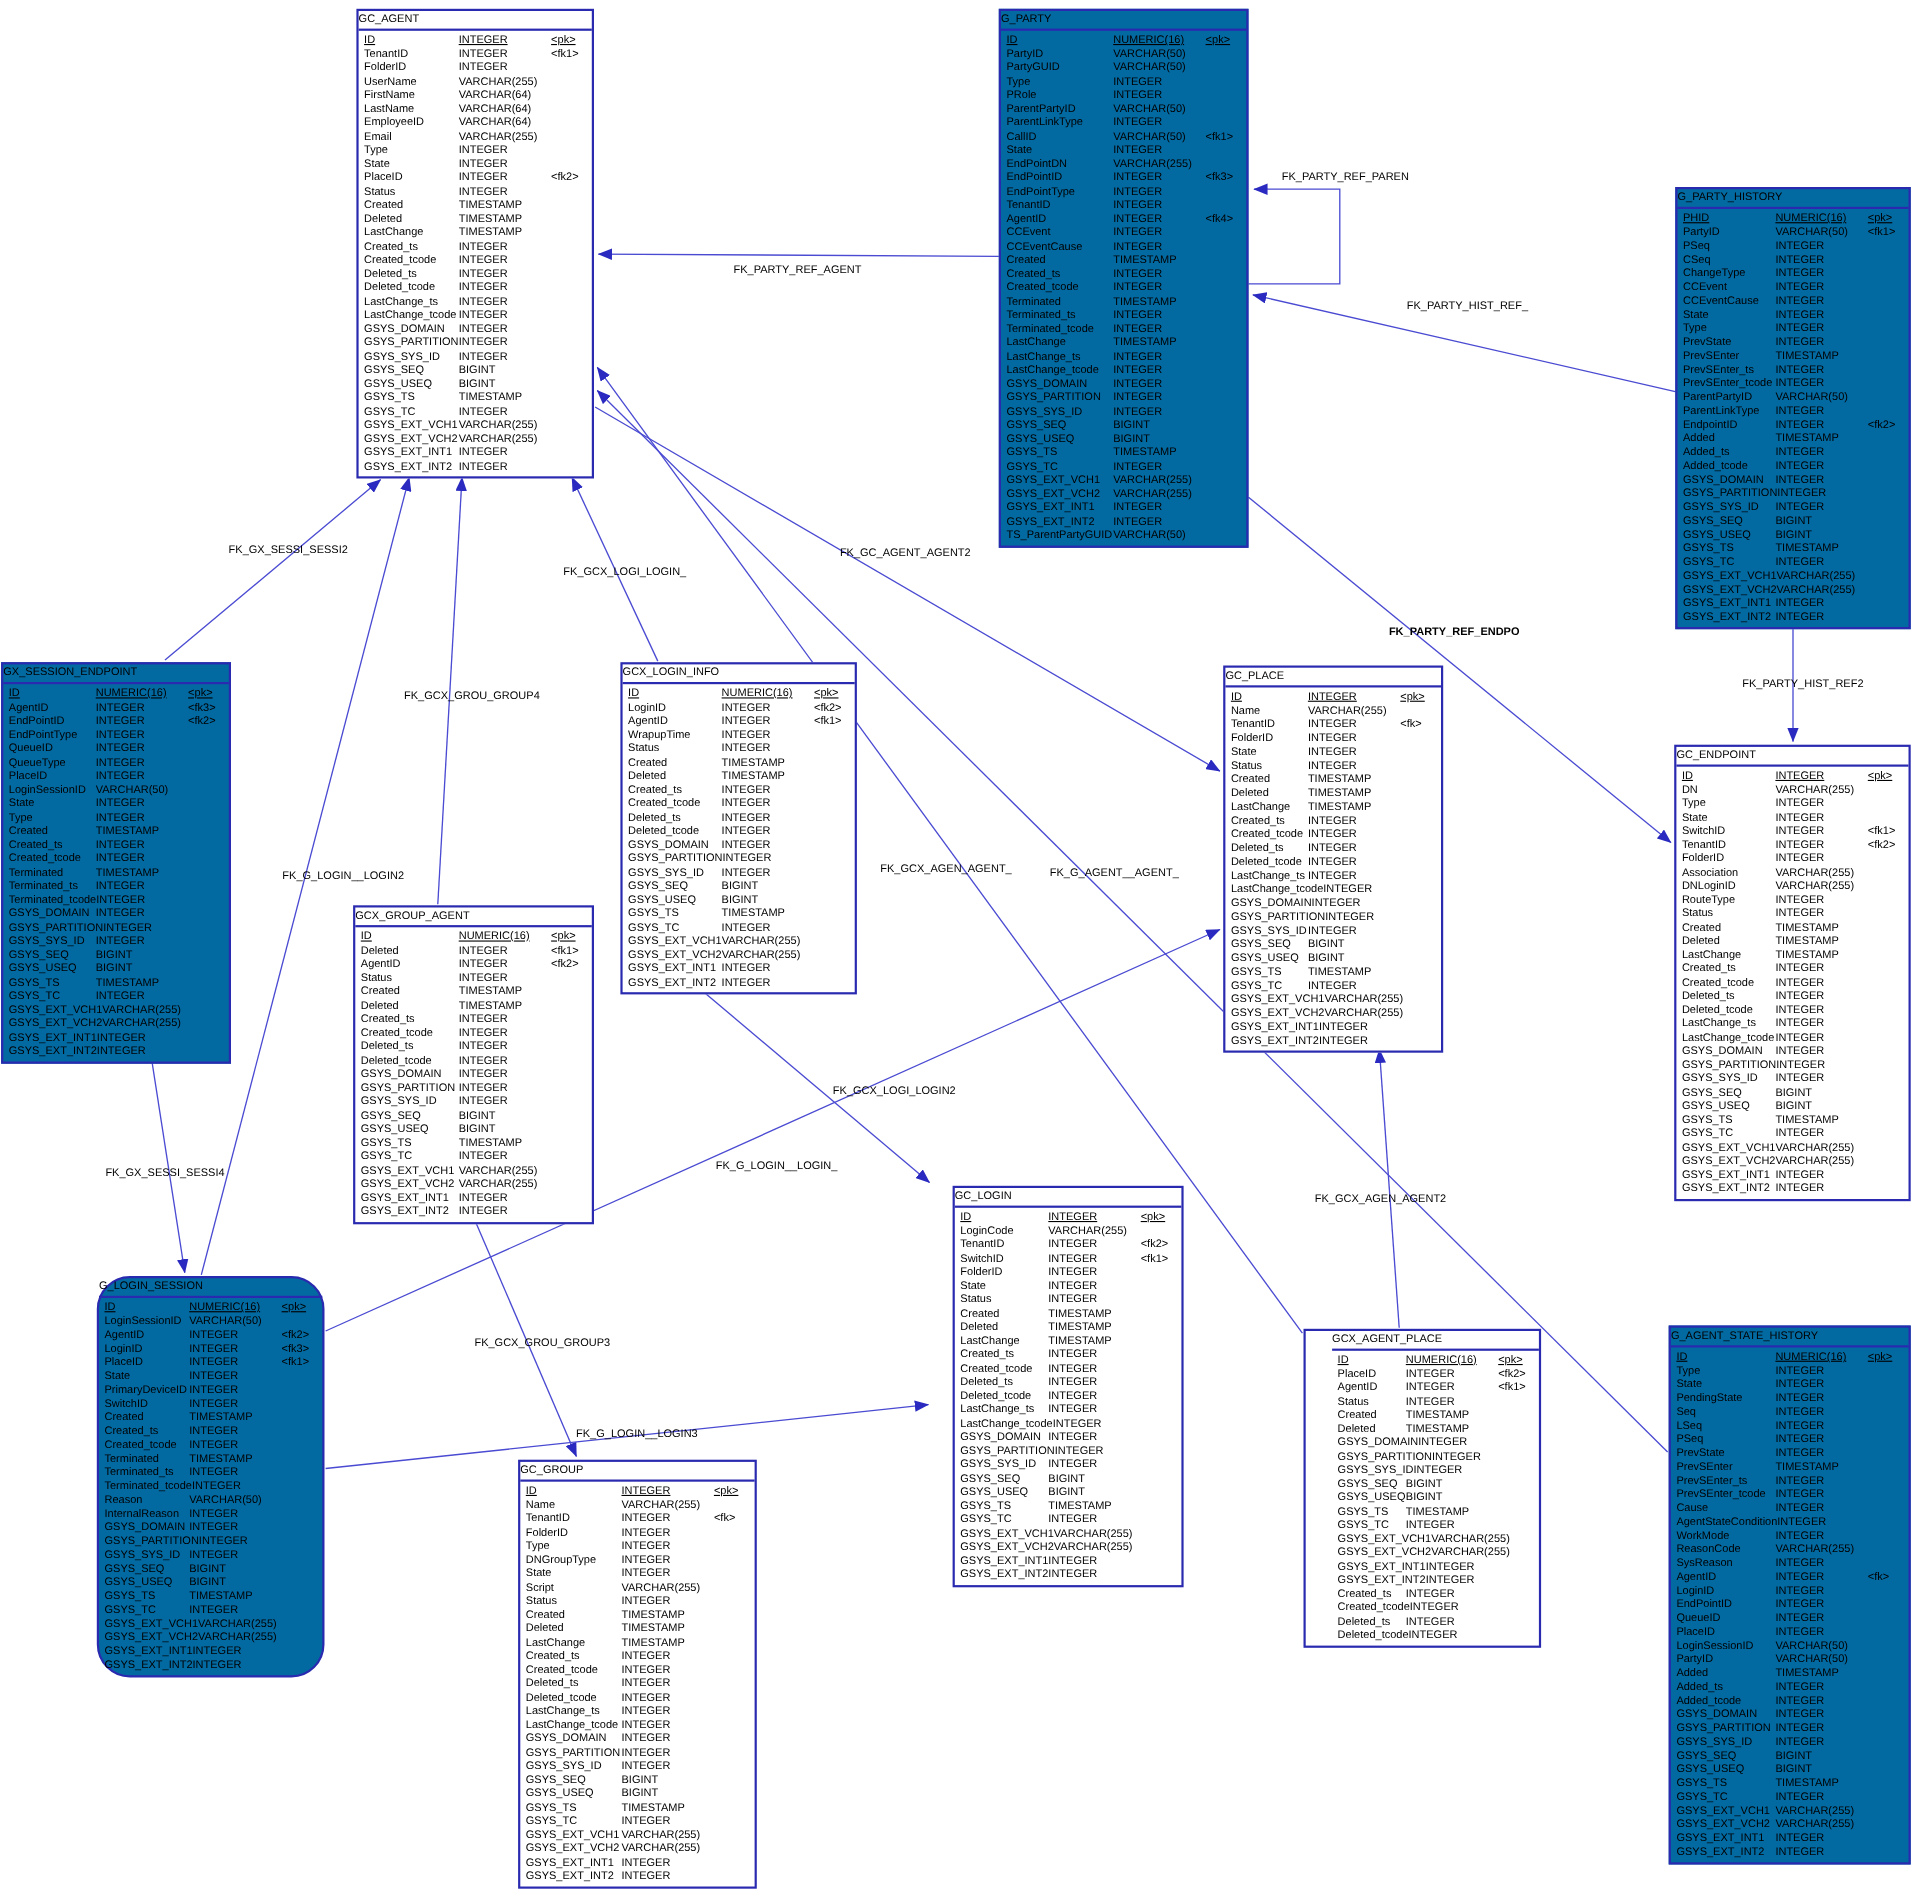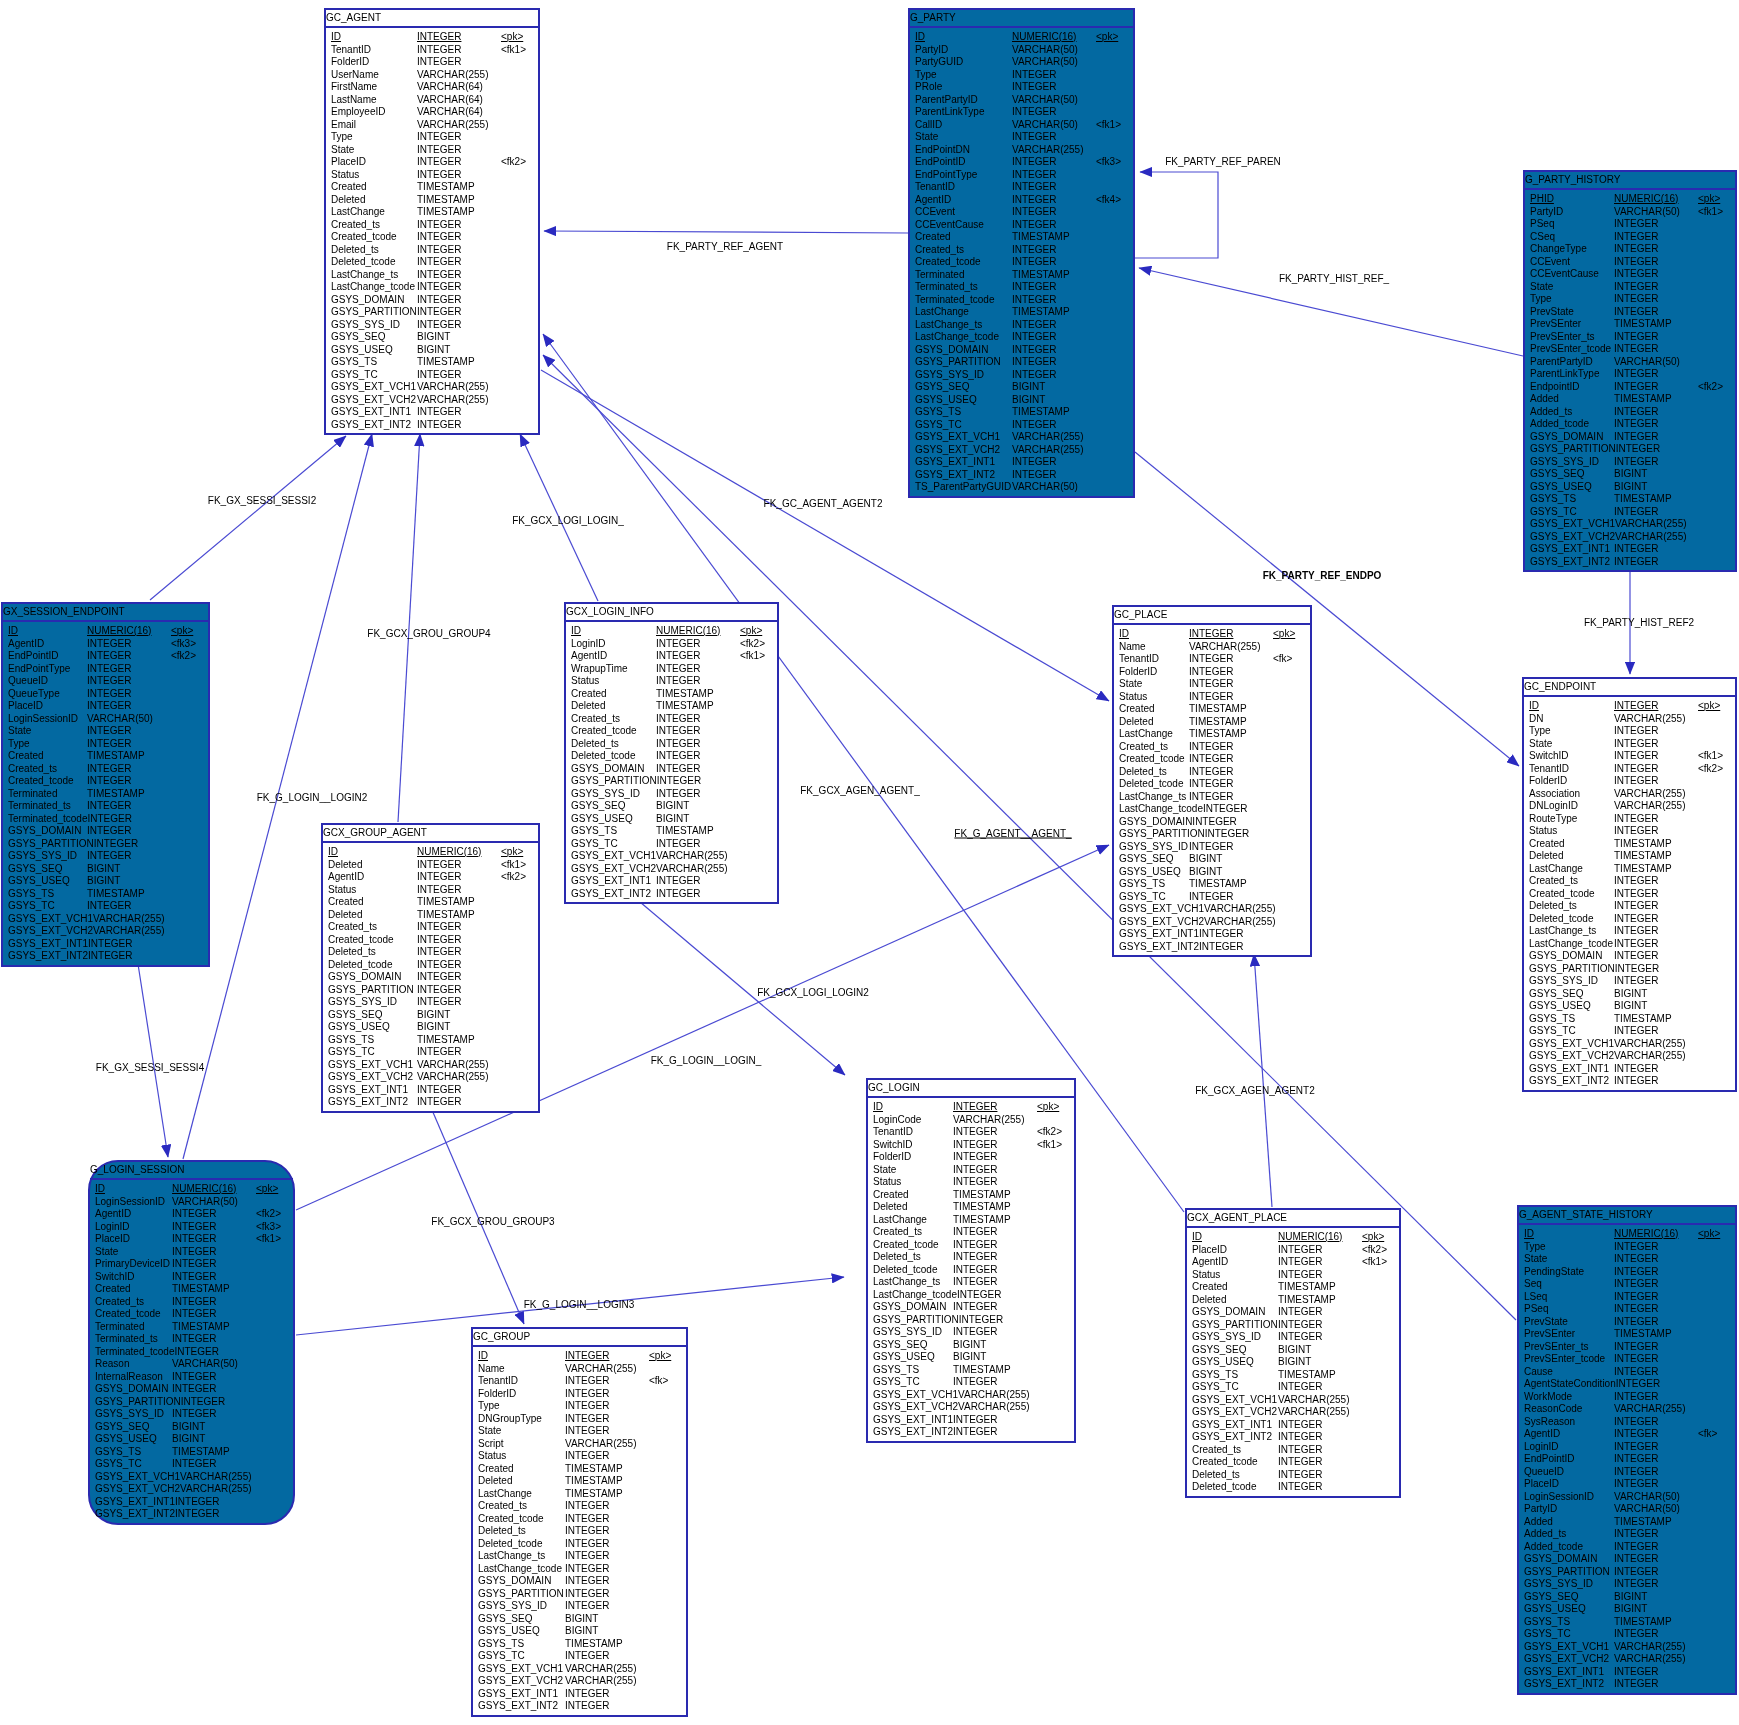--- a/index.html
+++ b/index.html
@@ -54,21 +54,21 @@
       <div class="rlabel" style="left: 1223px; top: 161px;">FK_PARTY_REF_PAREN</div>
       <div class="rlabel" style="left: 1334px; top: 278px;">FK_PARTY_HIST_REF_</div>
       <div class="rlabel" style="left: 262px; top: 500px;">FK_GX_SESSI_SESSI2</div>
       <div class="rlabel" style="left: 568px; top: 520px;">FK_GCX_LOGI_LOGIN_</div>
       <div class="rlabel" style="left: 823px; top: 503px;">FK_GC_AGENT_AGENT2</div>
       <div class="rlabel" style="left: 1322px; top: 575px; font-weight: bold;">FK_PARTY_REF_ENDPO</div>
       <div class="rlabel" style="left: 1639px; top: 622px;">FK_PARTY_HIST_REF2</div>
       <div class="rlabel" style="left: 429px; top: 633px;">FK_GCX_GROU_GROUP4</div>
       <div class="rlabel" style="left: 312px; top: 797px;">FK_G_LOGIN__LOGIN2</div>
       <div class="rlabel" style="left: 860px; top: 790px;">FK_GCX_AGEN_AGENT_</div>
-      <div class="rlabel" style="left: 1013px; top: 833px; text-decoration: underline;">FK_G_AGENT__AGENT_</div>
+      <div class="rlabel" style="left: 1013px; top: 794px;">FK_G_AGENT__AGENT_</div>
       <div class="rlabel" style="left: 813px; top: 992px;">FK_GCX_LOGI_LOGIN2</div>
       <div class="rlabel" style="left: 706px; top: 1060px;">FK_G_LOGIN__LOGIN_</div>
       <div class="rlabel" style="left: 1255px; top: 1090px;">FK_GCX_AGEN_AGENT2</div>
       <div class="rlabel" style="left: 150px; top: 1067px;">FK_GX_SESSI_SESSI4</div>
       <div class="rlabel" style="left: 493px; top: 1221px;">FK_GCX_GROU_GROUP3</div>
       <div class="rlabel" style="left: 579px; top: 1304px;">FK_G_LOGIN__LOGIN3</div>
     </div>
   <div id="tables">
       <div class="tbl" style="left: 324px; top: 8px; width: 216px;">
         <div class="ttl">GC_AGENT</div>
@@ -1373,21 +1373,21 @@
             <span>INTEGER</span>
             <span></span>
           </div>
           <div class="row">
             <span>GSYS_EXT_INT2</span>
             <span>INTEGER</span>
             <span></span>
           </div>
         </div>
       </div>
-      <div class="tbl" style="left: 1185px; top: 1208px; width: 216px;">
+      <div class="tbl" style="left: 1185px; top: 1208px; width: 216px; padding-left: 24px;">
         <div class="ttl">GCX_AGENT_PLACE</div>
         <div class="body">
           <div class="row pk">
             <span>ID</span>
             <span>NUMERIC(16)</span>
             <span>&lt;pk&gt;</span>
           </div>
           <div class="row">
             <span>PlaceID</span>
             <span>INTEGER</span>

